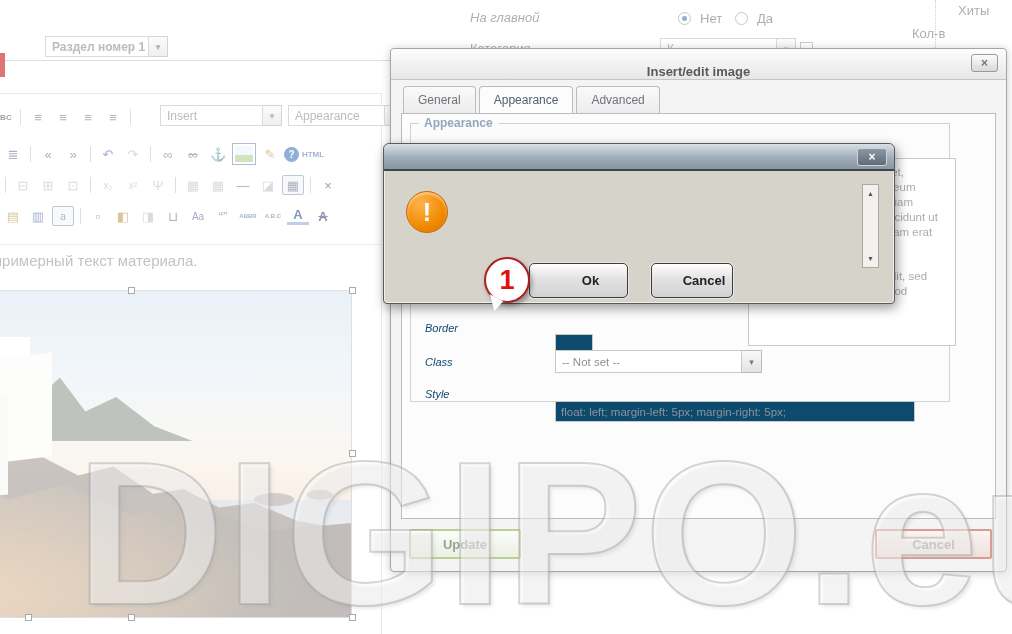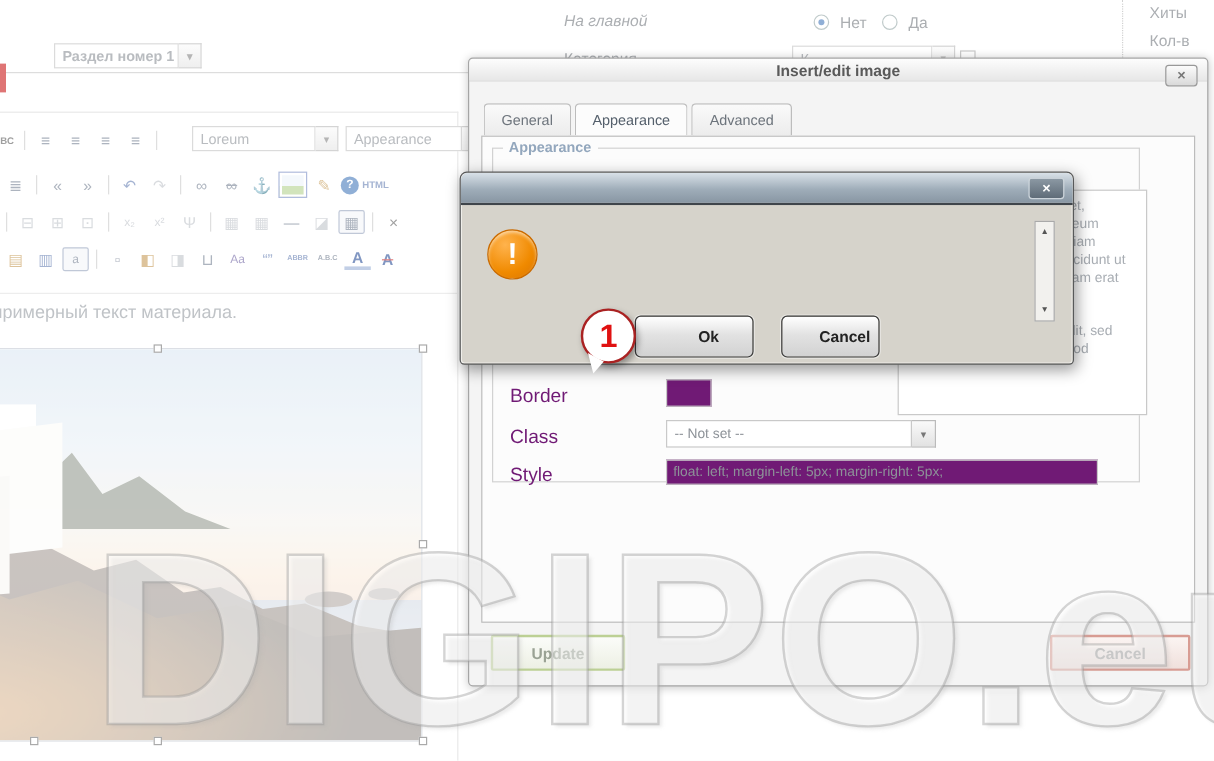--- a/index.html
+++ b/index.html
@@ -91,45 +91,45 @@
          background:#f3f1ec; transform:skewY(-5deg); }
   .lh3 { position:absolute; left:20%; top:14%; width:7%; height:11%; background:#fff;
          border-bottom:2px solid #b9b4ac; }
   .handle { position:absolute; width:7px; height:7px; background:#fff;
             border:1px solid #777; }
 
   
   .dlg { position:absolute; left:390px; top:48px; width:617px; height:524px;
          background:#f4f4f4; border:1px solid #a5a5a5; border-radius:4px;
          box-shadow:0 1px 8px rgba(0,0,0,.22); z-index:10; }
-  .dlg-titlebar { height:19px; background:linear-gradient(#fdfdfd,#e7e7e7);
+  .dlg-titlebar { height:31px; background:linear-gradient(#fdfdfd,#e7e7e7);
          border-bottom:1px solid #c5c5c5; border-radius:4px 4px 0 0;
-         display:flex; align-items:center; justify-content:center; }
+         display:flex; align-items:flex-end; justify-content:center; }
   .dlg-title { font-size:13px; font-weight:bold; color:#5a5a5a; }
   .dlg-close { position:absolute; right:8px; top:5px; width:27px; height:18px;
          background:linear-gradient(#fcfcfc,#d9d9d9); border:1px solid #999;
          border-radius:3px; color:#777; font-weight:bold; font-size:12px;
          display:flex; align-items:center; justify-content:center; }
   .tabs { position:absolute; left:12px; top:37px; display:flex; gap:3px; }
   .tab { border:1px solid #bcbcbc; border-bottom:none; border-radius:4px 4px 0 0;
          padding:6px 14px; font-size:12px; color:#6d747c;
          background:linear-gradient(#fafafa,#ececec); }
   .tab.active { background:#fcfcfc; color:#55606c; box-shadow:0 2px 0 #fcfcfc; }
   .dlg-panel { position:absolute; left:10px; top:64px; width:595px; height:406px;
          border:1px solid #bcbcbc; background:#fcfcfc; }
   fieldset.appearance { position:absolute; left:8px; top:2px; width:540px; height:286px;
          border:1px solid #d2d2d2; }
   fieldset.appearance legend { color:#93a7bd; font-weight:bold; font-size:12px;
          margin-left:8px; padding:0 5px; }
-  .f-lbl { position:absolute; color:#701a75; font-size:16px; }
-  .f-input { position:absolute; border:1px solid #c9c9c9; background:#701a75;
+  .f-lbl { position:absolute; color:#0c4a6e; font-size:11px;font-style:italic; }
+  .f-input { position:absolute; border:1px solid #c9c9c9; background:#0c4a6e;
          color:#8d9298; font-size:11.5px; padding:2px 5px;
-         font-family:"Liberation Sans",sans-serif; }
+         font-family:"Liberation Sans",sans-serif;margin-top:18px; }
   .f-select { position:absolute; display:flex; }
-  .f-select .val { width:205px; height:23px; border:1px solid #c9c9c9; background:#fff;
+  .f-select .val { width:187px; height:23px; border:1px solid #c9c9c9; background:#fff;
          color:#8d9298; font-size:11.5px; display:flex; align-items:center; padding:0 6px; }
   .f-select .arrow { width:20px; height:23px; border:1px solid #bbb; border-left:none;
          background:linear-gradient(#fafafa,#e2e2e2); color:#777; font-size:9px;
          display:flex; align-items:center; justify-content:center; }
   .preview-box { position:absolute; left:337px; top:28px; width:208px; height:188px;
          border:1px solid #c9c9c9; background:#fff; padding:6px 8px;
          color:#a8adb3; font-size:11.5px; line-height:15px; overflow:hidden; }
   .preview-box p + p { margin-top:14px; }
   .dlg-btn { position:absolute; height:30px; font-weight:bold; font-size:13px;
          display:flex; align-items:center; justify-content:center; border-radius:2px; }
@@ -204,38 +204,38 @@
   <div class="lbl" style="left:757px; top:11px;">Да</div>
 
   <div class="lbl" style="left:470px; top:41px;">Категория</div>
   <div id="category-select" class="mini-select">
     <div class="val">К</div>
     <div class="arrow">▾</div>
   </div>
   <span class="checkbox" style="left:800px; top:42px;"></span>
 
   <div class="lbl" style="left:958px; top:3px;">Хиты</div>
-  <div class="lbl" style="left:958px; top:26px;">Кол-в</div>
+  <div class="lbl" style="left:912px; top:26px;">Кол-в</div>
 
   <div class="vdots"></div>
   <div class="hline"></div>
   <div class="red-sliver"></div>
 
   <div class="editor">
     <div class="trow" style="left:-8px; top:10px;">
         <span class="tbi tiny dark">ABC</span>
         <span class="tsep"></span>
         <span class="tbi ">≡</span>
         <span class="tbi ">≡</span>
         <span class="tbi ">≡</span>
         <span class="tbi ">≡</span>
         <span class="tsep"></span>
       </div>
     <div class="mini-select" style="left:160px; top:11px; width:122px;">
-      <div class="val">Loreum</div>
+      <div class="val">Insert</div>
       <div class="arrow">▾</div>
     </div>
     <div class="mini-select" style="left:288px; top:11px; width:116px;">
       <div class="val">Appearance</div>
       <div class="arrow">▾</div>
     </div>
     <div class="trow" style="left:2px; top:47px;">
         <span class="tbi ">≣</span>
         <span class="tsep"></span>
         <span class="tbi ">«</span>

